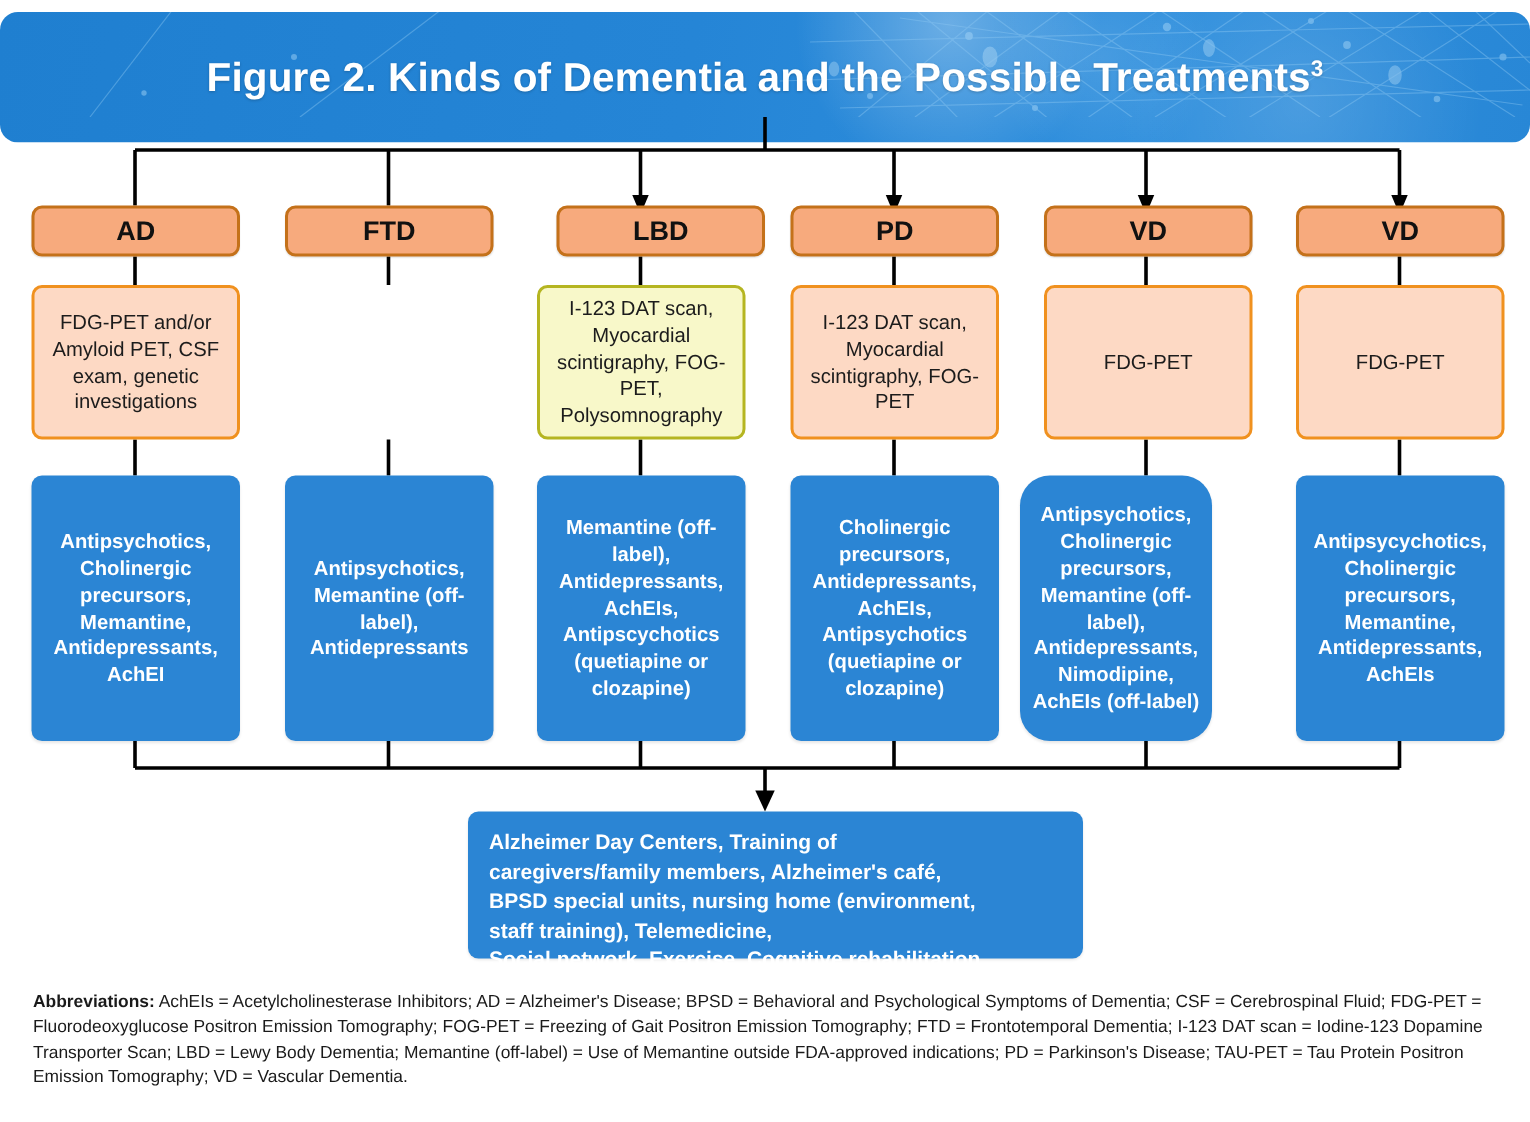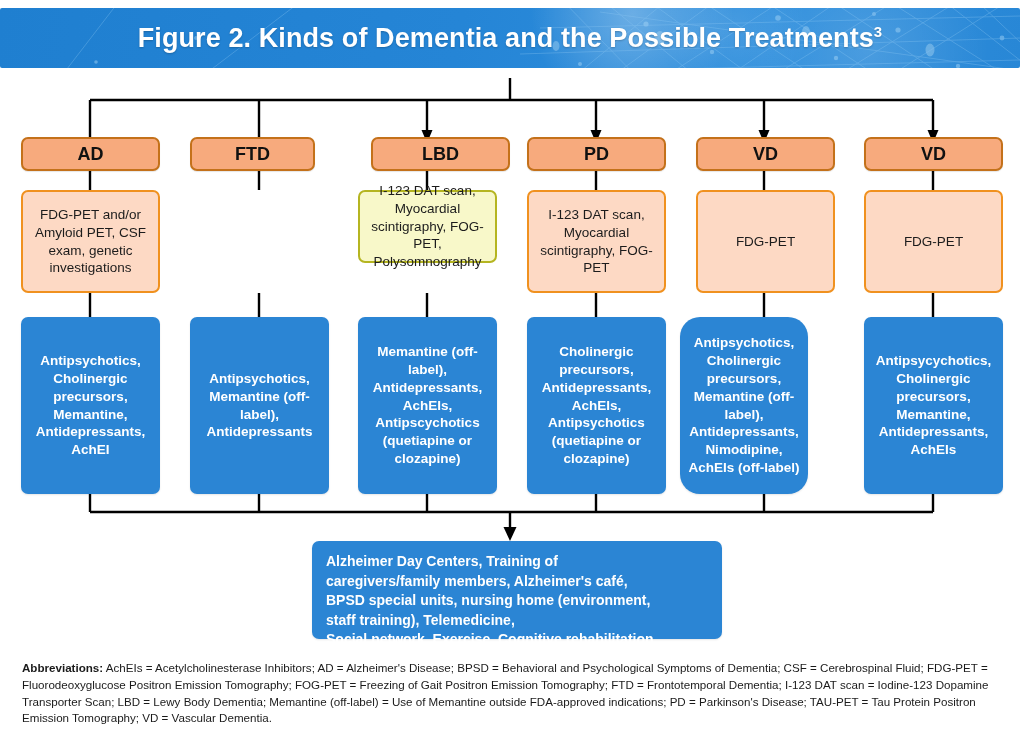--- a/index.html
+++ b/index.html
@@ -7,27 +7,27 @@
     width:1020px;height:748px;
     background:#ffffff;
     font-family:"Liberation Sans", sans-serif;
     overflow:hidden;
     position:relative;
   }
   #figure-root{position:relative;width:1020px;height:748px;}
 
   
   .banner{
-    position:absolute;left:0;top:8px;width:1020px;height:60px;
+    position:absolute;left:0;top:8px;width:1020px;height:87px;
     background:
       radial-gradient(circle at 62% 10%, rgba(255,255,255,.30) 0%, rgba(255,255,255,0) 16%),
       radial-gradient(circle at 85% 70%, rgba(255,255,255,.14) 0%, rgba(255,255,255,0) 14%),
       radial-gradient(circle at 72% 35%, rgba(255,255,255,.12) 0%, rgba(255,255,255,0) 10%),
       linear-gradient(100deg,#1f7fd0 0%,#2585d6 45%,#2f8fdd 75%,#2887d6 100%);
-    border-radius:2px;
+    border-radius:12px;
     overflow:hidden;
   }
   .banner .net{position:absolute;inset:0;opacity:.55;}
   .banner-title{
     position:absolute;left:0;right:0;top:50%;transform:translateY(-50%);
     text-align:center;color:#ffffff;
     font-size:27px;font-weight:bold;letter-spacing:.1px;
     text-shadow:0 1px 2px rgba(0,0,0,.22);
     white-space:nowrap;
   }
@@ -184,31 +184,31 @@
   <div class="box hdr-box" style="left:21px;top:137px;width:139px;">
     <span>AD</span>
   </div>
   <div class="box diag-box" style="left:21px;top:190px;width:139px;height:103px;">
     <span>FDG-PET and/or Amyloid PET, CSF exam, genetic investigations</span>
   </div>
   <div class="box tx-box" style="left:21px;top:317px;width:139px;height:177px;">
     <span>Antipsychotics, Cholinergic precursors, Memantine, Antidepressants, AchEI</span>
   </div>
 
-  <div class="box hdr-box" style="left:190px;top:137px;width:125px;">
+  <div class="box hdr-box" style="left:190px;top:137px;width:139px;">
     <span>FTD</span>
   </div>
   <div class="box tx-box" style="left:190px;top:317px;width:139px;height:177px;">
     <span>Antipsychotics, Memantine (off-label), Antidepressants</span>
   </div>
 
   <div class="box hdr-box" style="left:358px;top:137px;width:139px;margin-left:13px;">
     <span>LBD</span>
   </div>
-  <div class="box diag-box lbd" style="left:358px;top:190px;width:139px;height:73px;align-items:center;">
+  <div class="box diag-box lbd" style="left:358px;top:190px;width:139px;height:103px;align-items:center;">
     <span>I-123 DAT scan, Myocardial scintigraphy, FOG-PET, Polysomnography</span>
   </div>
   <div class="box tx-box" style="left:358px;top:317px;width:139px;height:177px;">
     <span>Memantine (off-label), Antidepressants, AchEIs, Antipscychotics (quetiapine or clozapine)</span>
   </div>
 
   <div class="box hdr-box" style="left:527px;top:137px;width:139px;">
     <span>PD</span>
   </div>
   <div class="box diag-box" style="left:527px;top:190px;width:139px;height:103px;">

